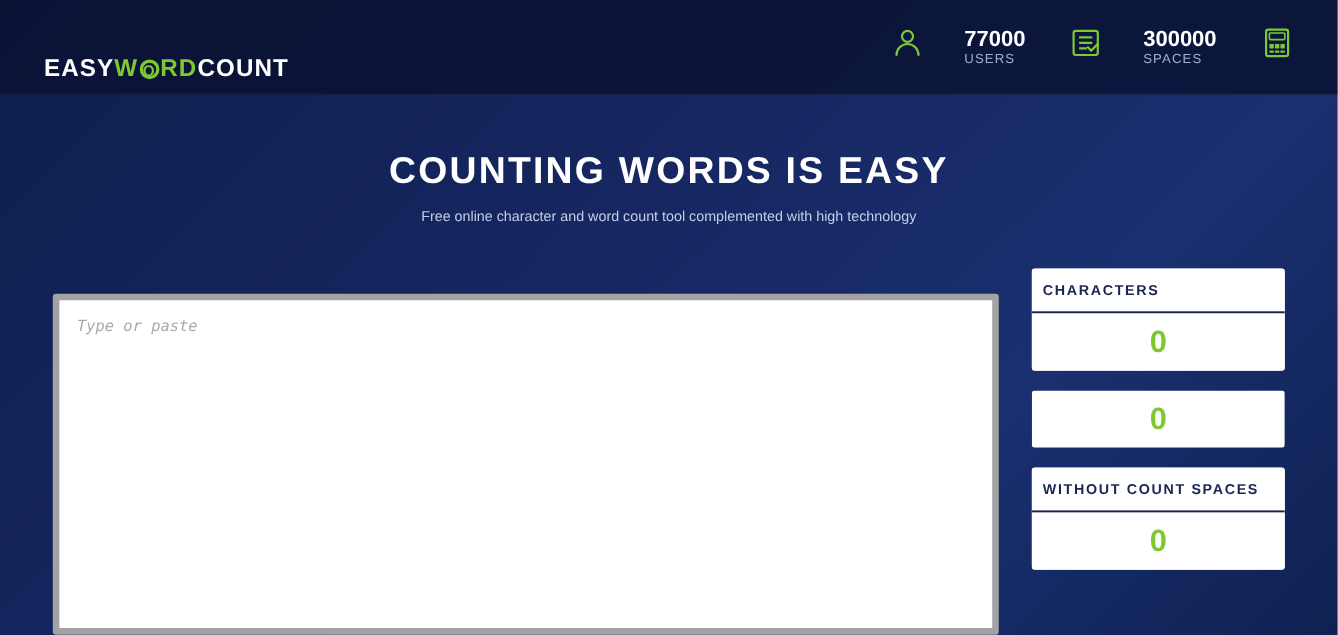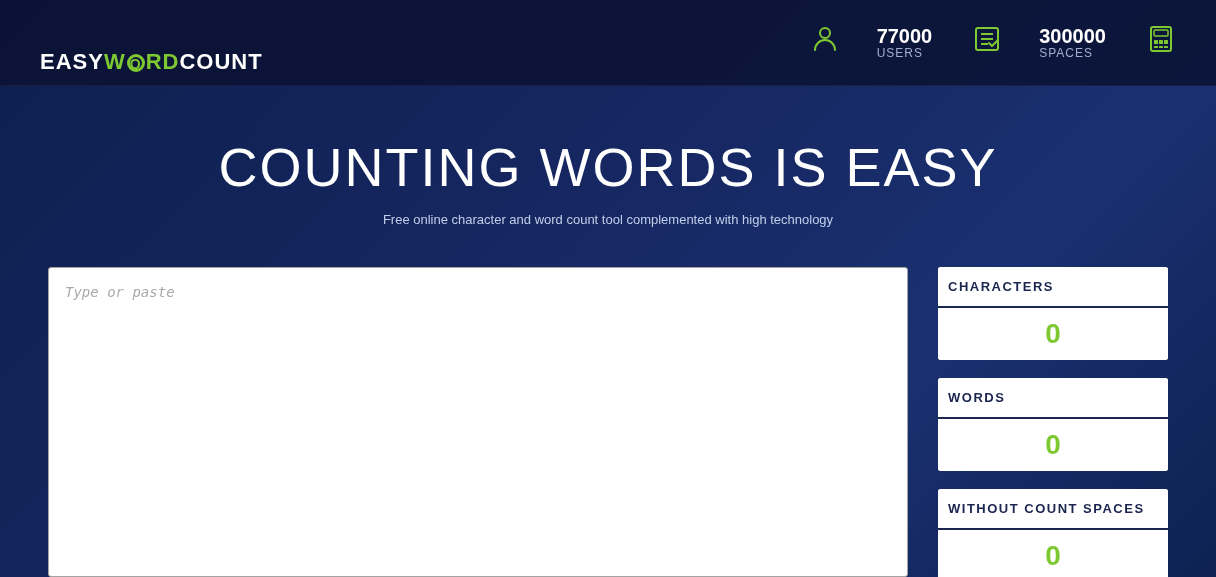--- a/index.html
+++ b/index.html
@@ -87,22 +87,22 @@
 
     
     .main-content {
       padding: 50px 40px 30px 40px;
       max-width: 1200px;
       margin: 0 auto;
     }
 
     .hero-title {
       text-align: center;
-      font-size: 54px;
-      font-weight: 400;
+      font-size: 34px;
+      font-weight: 700;
       letter-spacing: 2px;
       color: white;
       margin-bottom: 14px;
     }
 
     .hero-subtitle {
       text-align: center;
       font-size: 13px;
       color: #c0cfe8;
       margin-bottom: 40px;
@@ -114,29 +114,30 @@
       align-items: flex-start;
     }
 
     .textarea-wrapper {
       flex: 1;
     }
 
     textarea {
       width: 100%;
       height: 310px;
-      border: 1px solid #a3a3a3;
+      border: 6px solid #a3a3a3;
       border-radius: 3px;
       padding: 16px;
       font-size: 14px;
       color: #999;
       resize: none;
       outline: none;
       font-style: italic;
       background: white;
+      margin-top: 23px;
     }
 
     textarea::placeholder {
       color: #aaa;
       font-style: italic;
     }
 
     
     .stats-cards {
       display: flex;
@@ -238,21 +239,20 @@
     </div>
 
     <div class="stats-cards">
 
       <div class="stat-card">
         <div class="stat-card-title">CHARACTERS</div>
         <div class="stat-card-value">0</div>
       </div>
 
       <div class="stat-card">
-        <div class="stat-card-title">WORDS</div>
         <div class="stat-card-value">0</div>
       </div>
 
       <div class="stat-card">
         <div class="stat-card-title">WITHOUT COUNT SPACES</div>
         <div class="stat-card-value">0</div>
       </div>
     </div>
   </div>
 </main>

